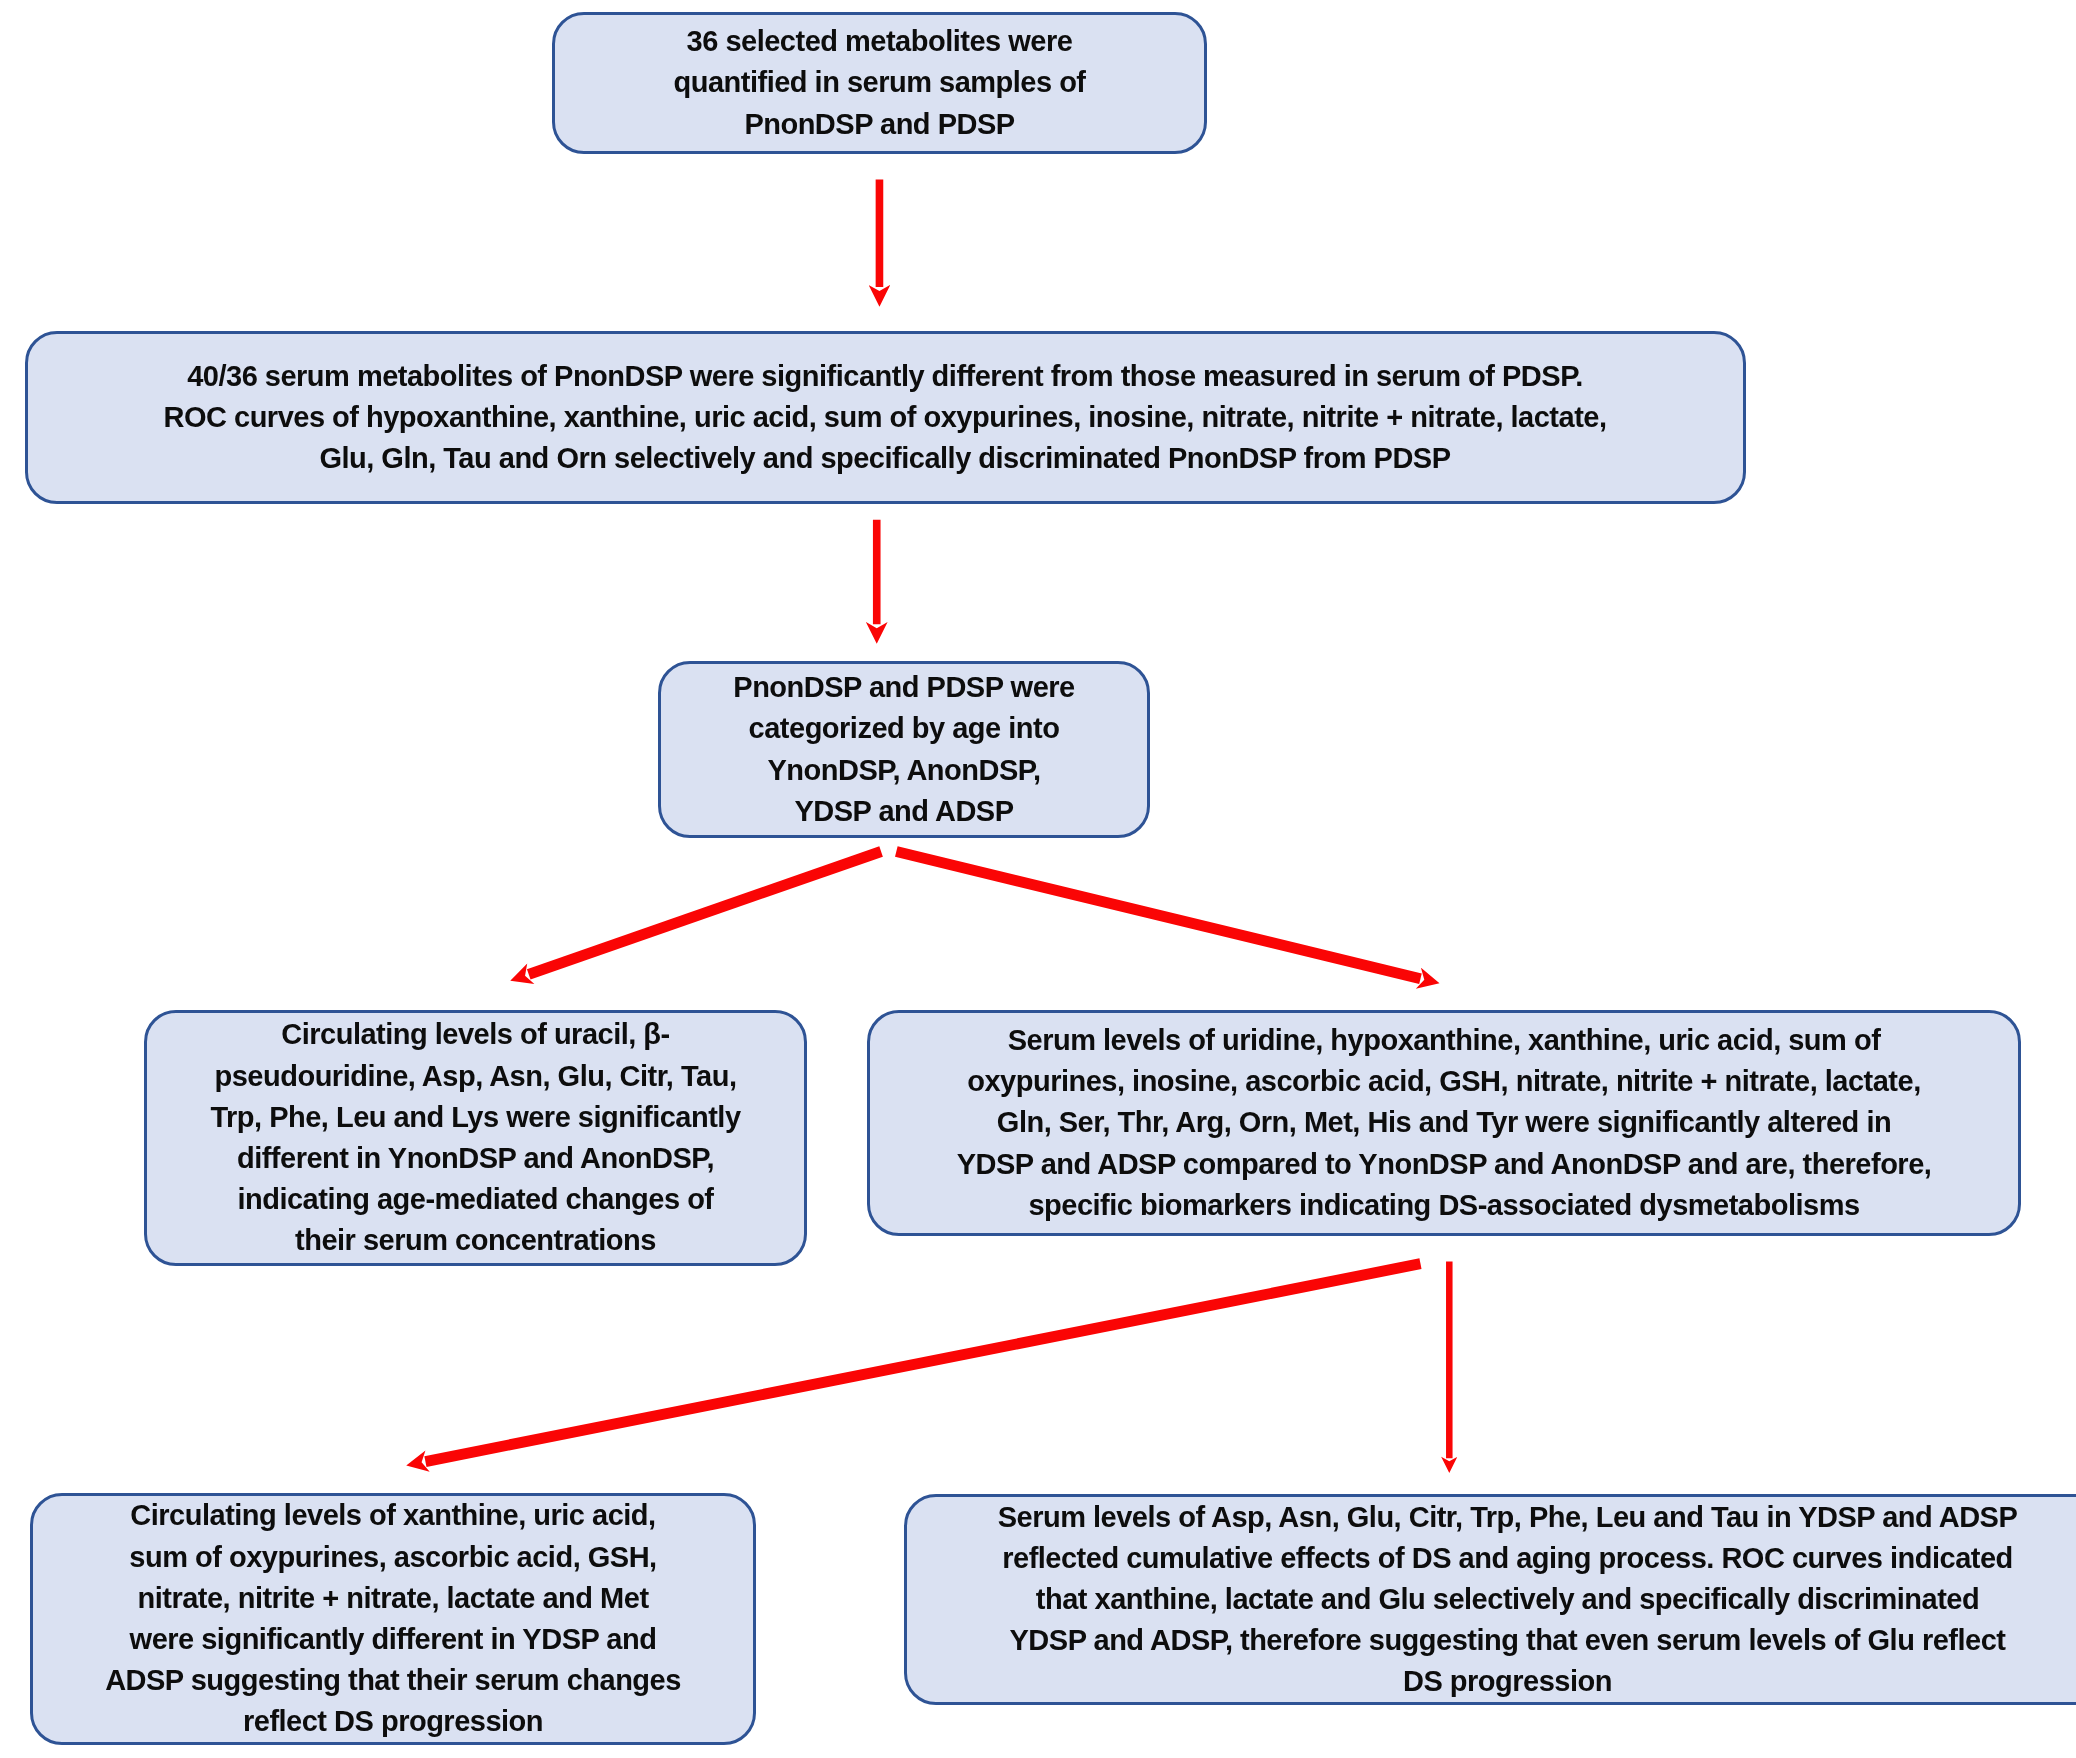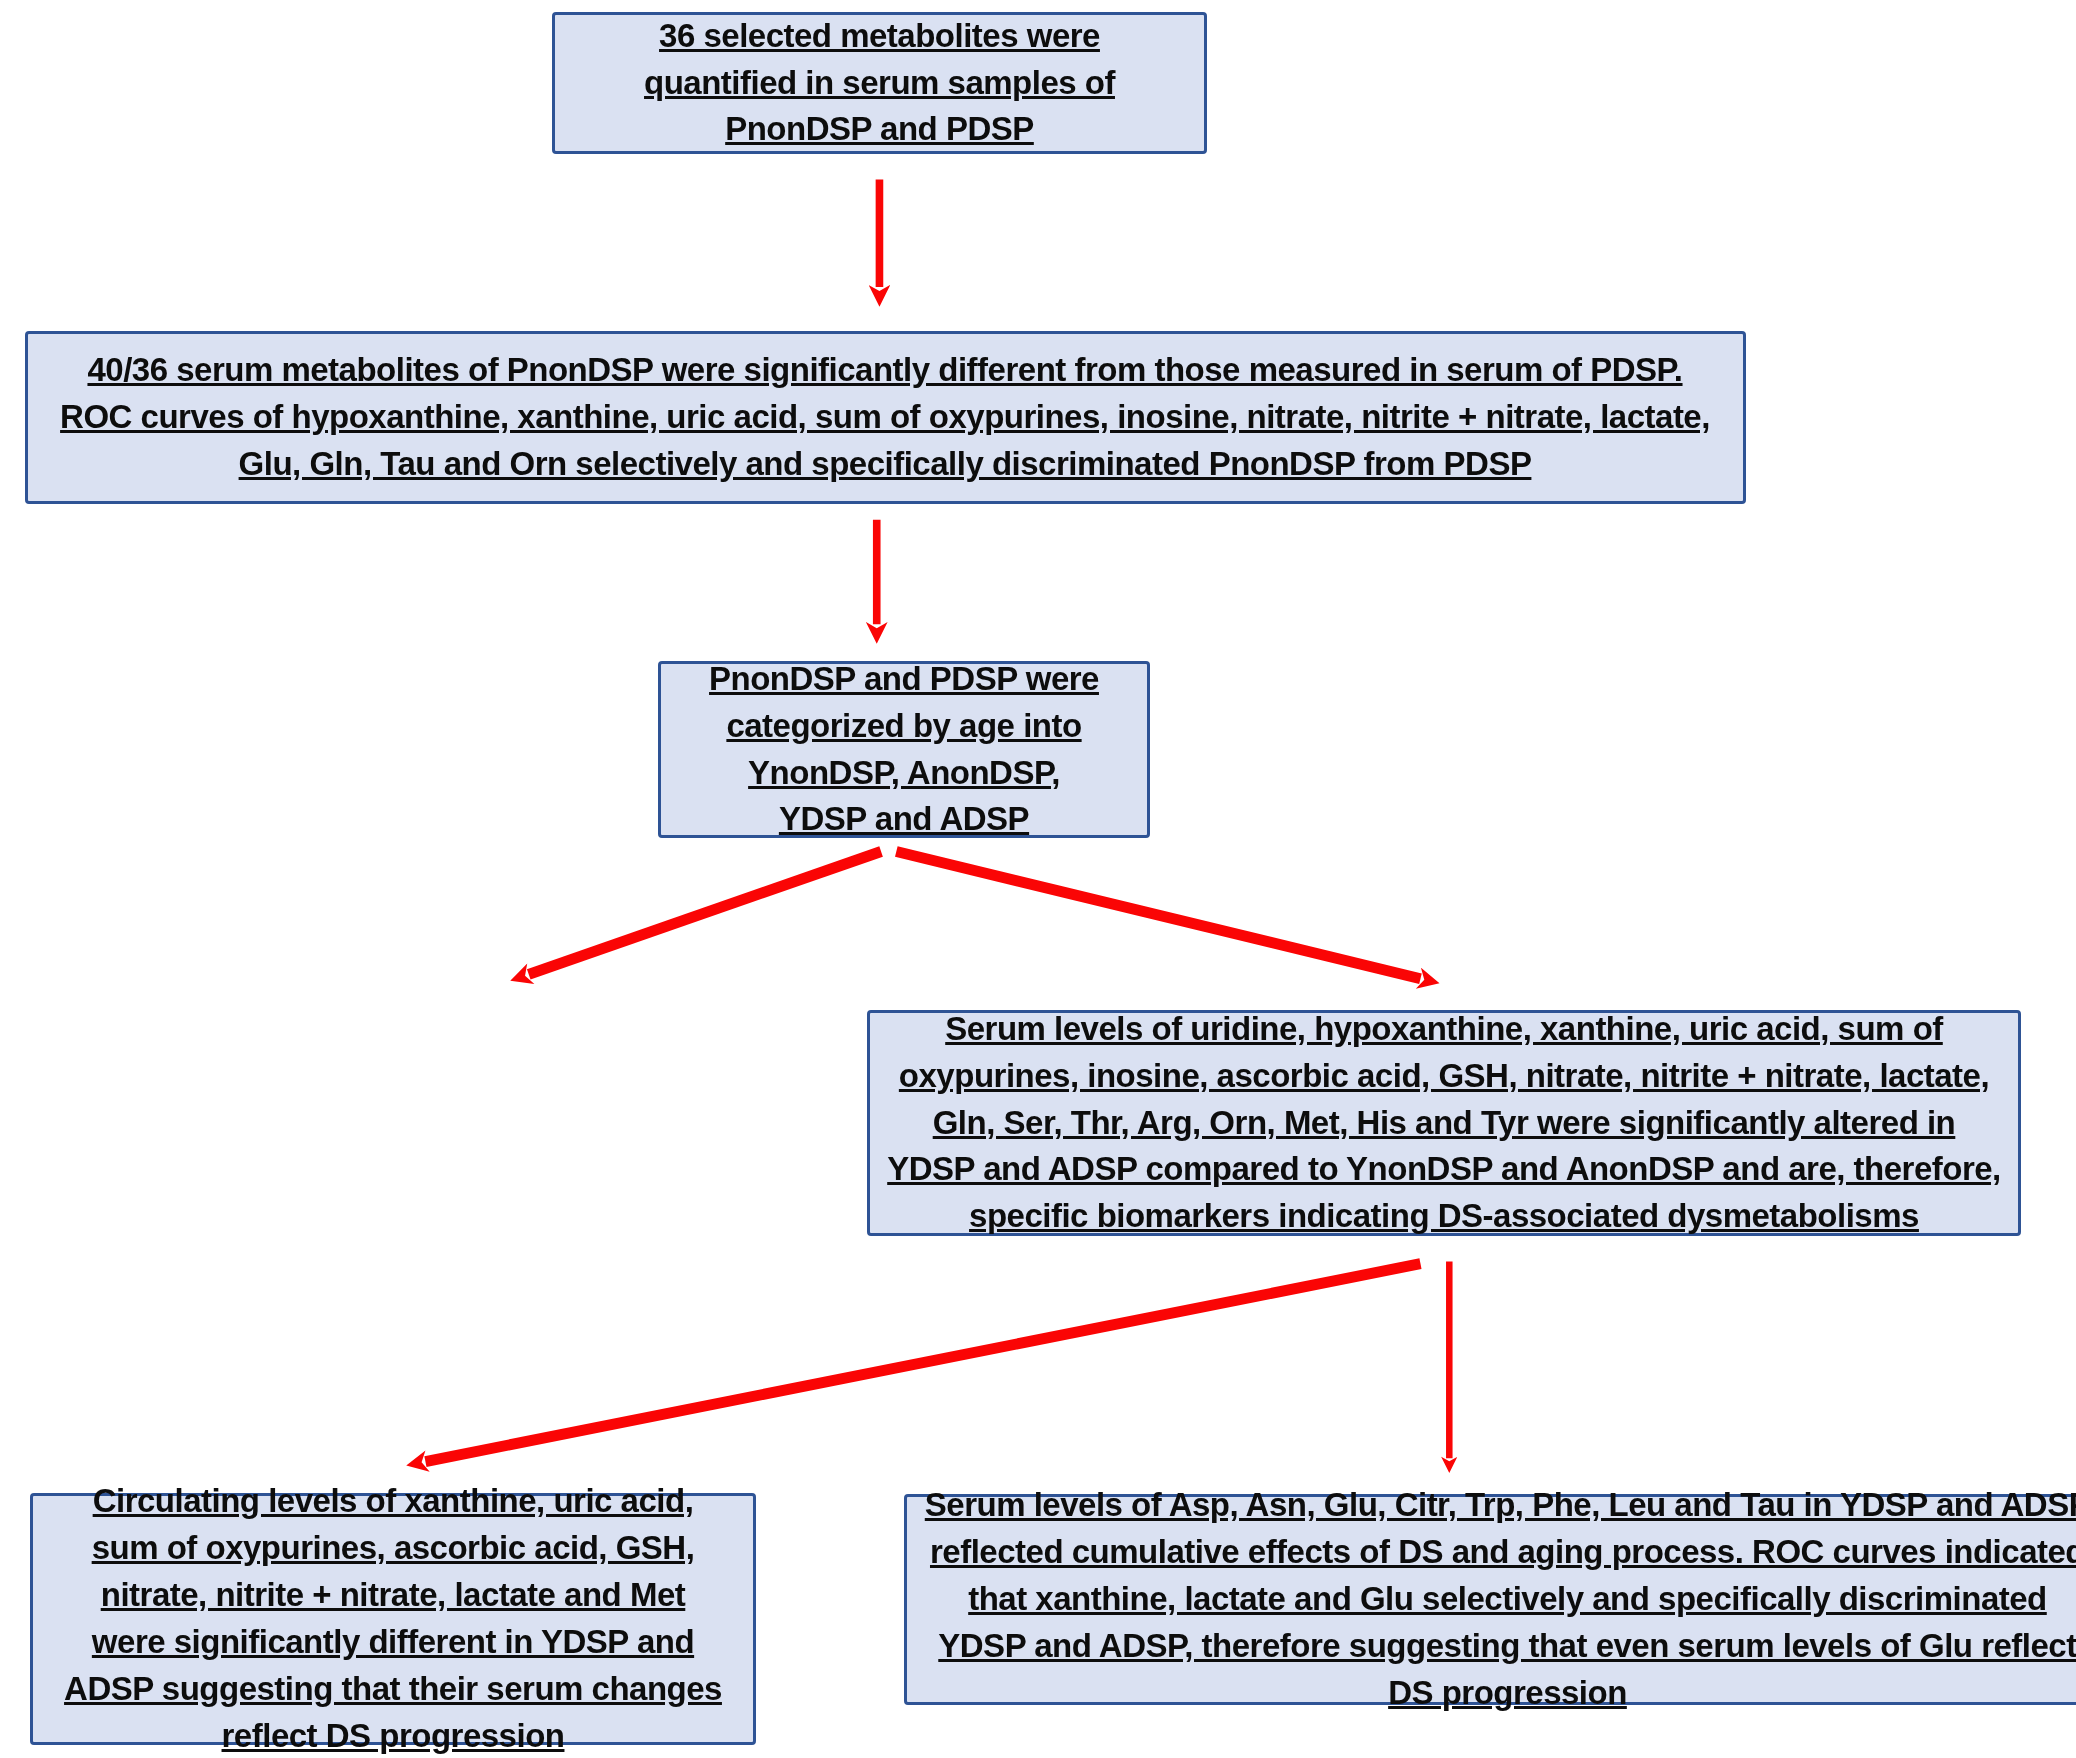--- a/index.html
+++ b/index.html
@@ -15,31 +15,30 @@
     width:2077px;height:1759px;
     background:var(--background);
     font-family:"Liberation Sans",sans-serif;
     position:relative;overflow:hidden;
   }
   .canvas{position:absolute;left:0;top:0;width:2077px;height:1759px;}
   .node{
     position:absolute;
     background:var(--node-fill);
     border:3.8px solid var(--node-border);
-    border-radius:4px;
+    border-radius:32px;
     display:flex;align-items:center;justify-content:center;
     text-align:center;
     color:var(--text);
     font-weight:700;
-    font-size:33px;
+    font-size:29px;
     line-height:1.42;
     letter-spacing:-0.5px;
     white-space:pre-line;
     padding:5.4px 16.3px;
-    text-decoration:underline;
   }
   #node-quantified      {left:552px; top:12px;   width:655px; height:142px;}
   #node-discriminated   {left:24.5px;   top:331px;  width:1721px; height:173px;}
   #node-categorized     {left:658px; top:661px; width:492px;  height:177px;}
   #node-age-mediated    {left:144px;  top:1010px; width:663px; height:256px; padding:5.4px 12px;}
   #node-ds-biomarkers   {left:867px; top:1010px; width:1154px; height:226px;}
   #node-ds-progression  {left:30px;   top:1493px; width:726px; height:252px; padding:5.4px 12px;}
   #node-cumulative      {left:860px; top:1494px; width:1207px; height:211px;margin-left:44px;}
   svg.arrows{position:absolute;left:0;top:0;pointer-events:none;}
   .arrow-line{stroke:var(--arrow);fill:none;}
@@ -79,20 +78,26 @@
 
   <div class="node" id="node-discriminated">40/36  serum metabolites of PnonDSP were significantly different from those measured in serum of PDSP.
 ROC curves of hypoxanthine, xanthine, uric acid, sum of oxypurines, inosine, nitrate, nitrite + nitrate, lactate,
 Glu, Gln, Tau and Orn selectively and specifically discriminated PnonDSP from PDSP</div>
 
   <div class="node" id="node-categorized">PnonDSP and PDSP were
 categorized by age into
 YnonDSP, AnonDSP,
 YDSP and ADSP</div>
 
+  <div class="node" id="node-age-mediated">Circulating levels of uracil, β-
+pseudouridine, Asp, Asn, Glu, Citr, Tau,
+Trp, Phe, Leu and Lys were significantly
+different in YnonDSP and AnonDSP,
+indicating age-mediated changes of
+their serum concentrations</div>
 
   <div class="node" id="node-ds-biomarkers">Serum levels of uridine, hypoxanthine, xanthine, uric acid, sum of
 oxypurines, inosine, ascorbic acid, GSH, nitrate, nitrite + nitrate, lactate,
 Gln, Ser, Thr, Arg, Orn, Met, His and Tyr were significantly altered in
 YDSP and ADSP compared to YnonDSP and AnonDSP and are, therefore,
 specific biomarkers indicating DS-associated dysmetabolisms</div>
 
   <div class="node" id="node-ds-progression">Circulating levels of  xanthine, uric acid,
 sum of oxypurines, ascorbic acid, GSH,
 nitrate, nitrite + nitrate, lactate and Met

